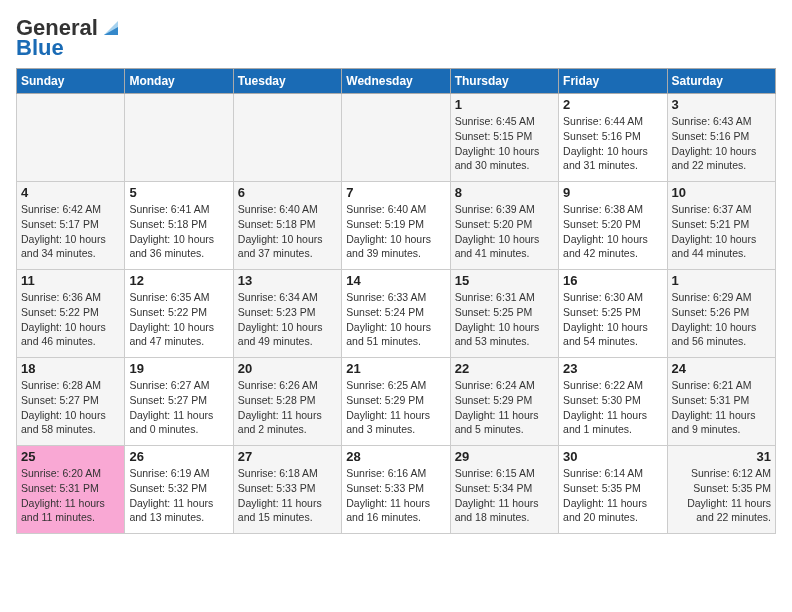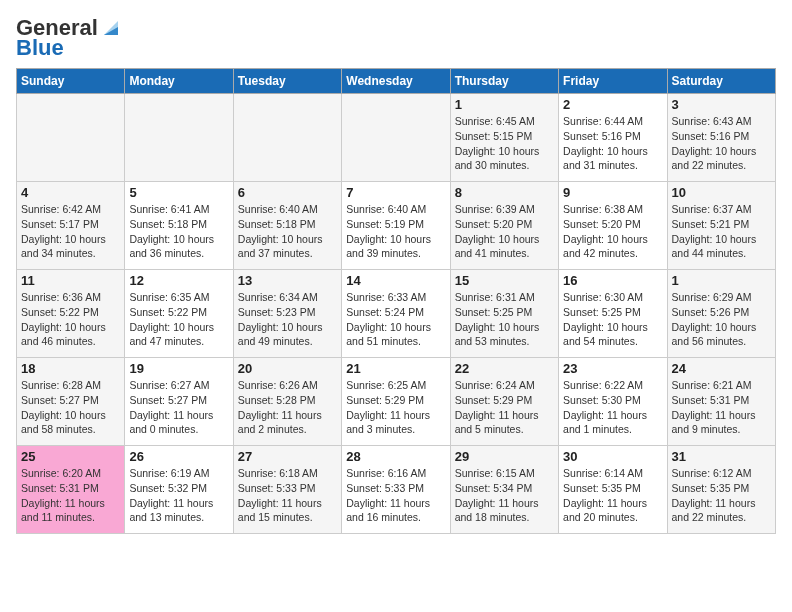--- a/index.html
+++ b/index.html
@@ -380,21 +380,21 @@
         </td>
         <td style="background: rgb(255, 255, 255);">
           <div class="day-number">30</div>
           <div class="day-info">
             <div>Sunrise: 6:14 AM</div>
             <div>Sunset: 5:35 PM</div>
             <div>Daylight: 11 hours</div>
             <div>and 20 minutes.</div>
           </div>
         </td>
-        <td style="background: rgb(245, 245, 245);">
+        <td style="background: rgb(245, 245, 245); text-align: right;">
           <div class="day-number">31</div>
           <div class="day-info">
             <div>Sunrise: 6:12 AM</div>
             <div>Sunset: 5:35 PM</div>
             <div>Daylight: 11 hours</div>
             <div>and 22 minutes.</div>
           </div>
         </td>
       </tr>
     </tbody>

